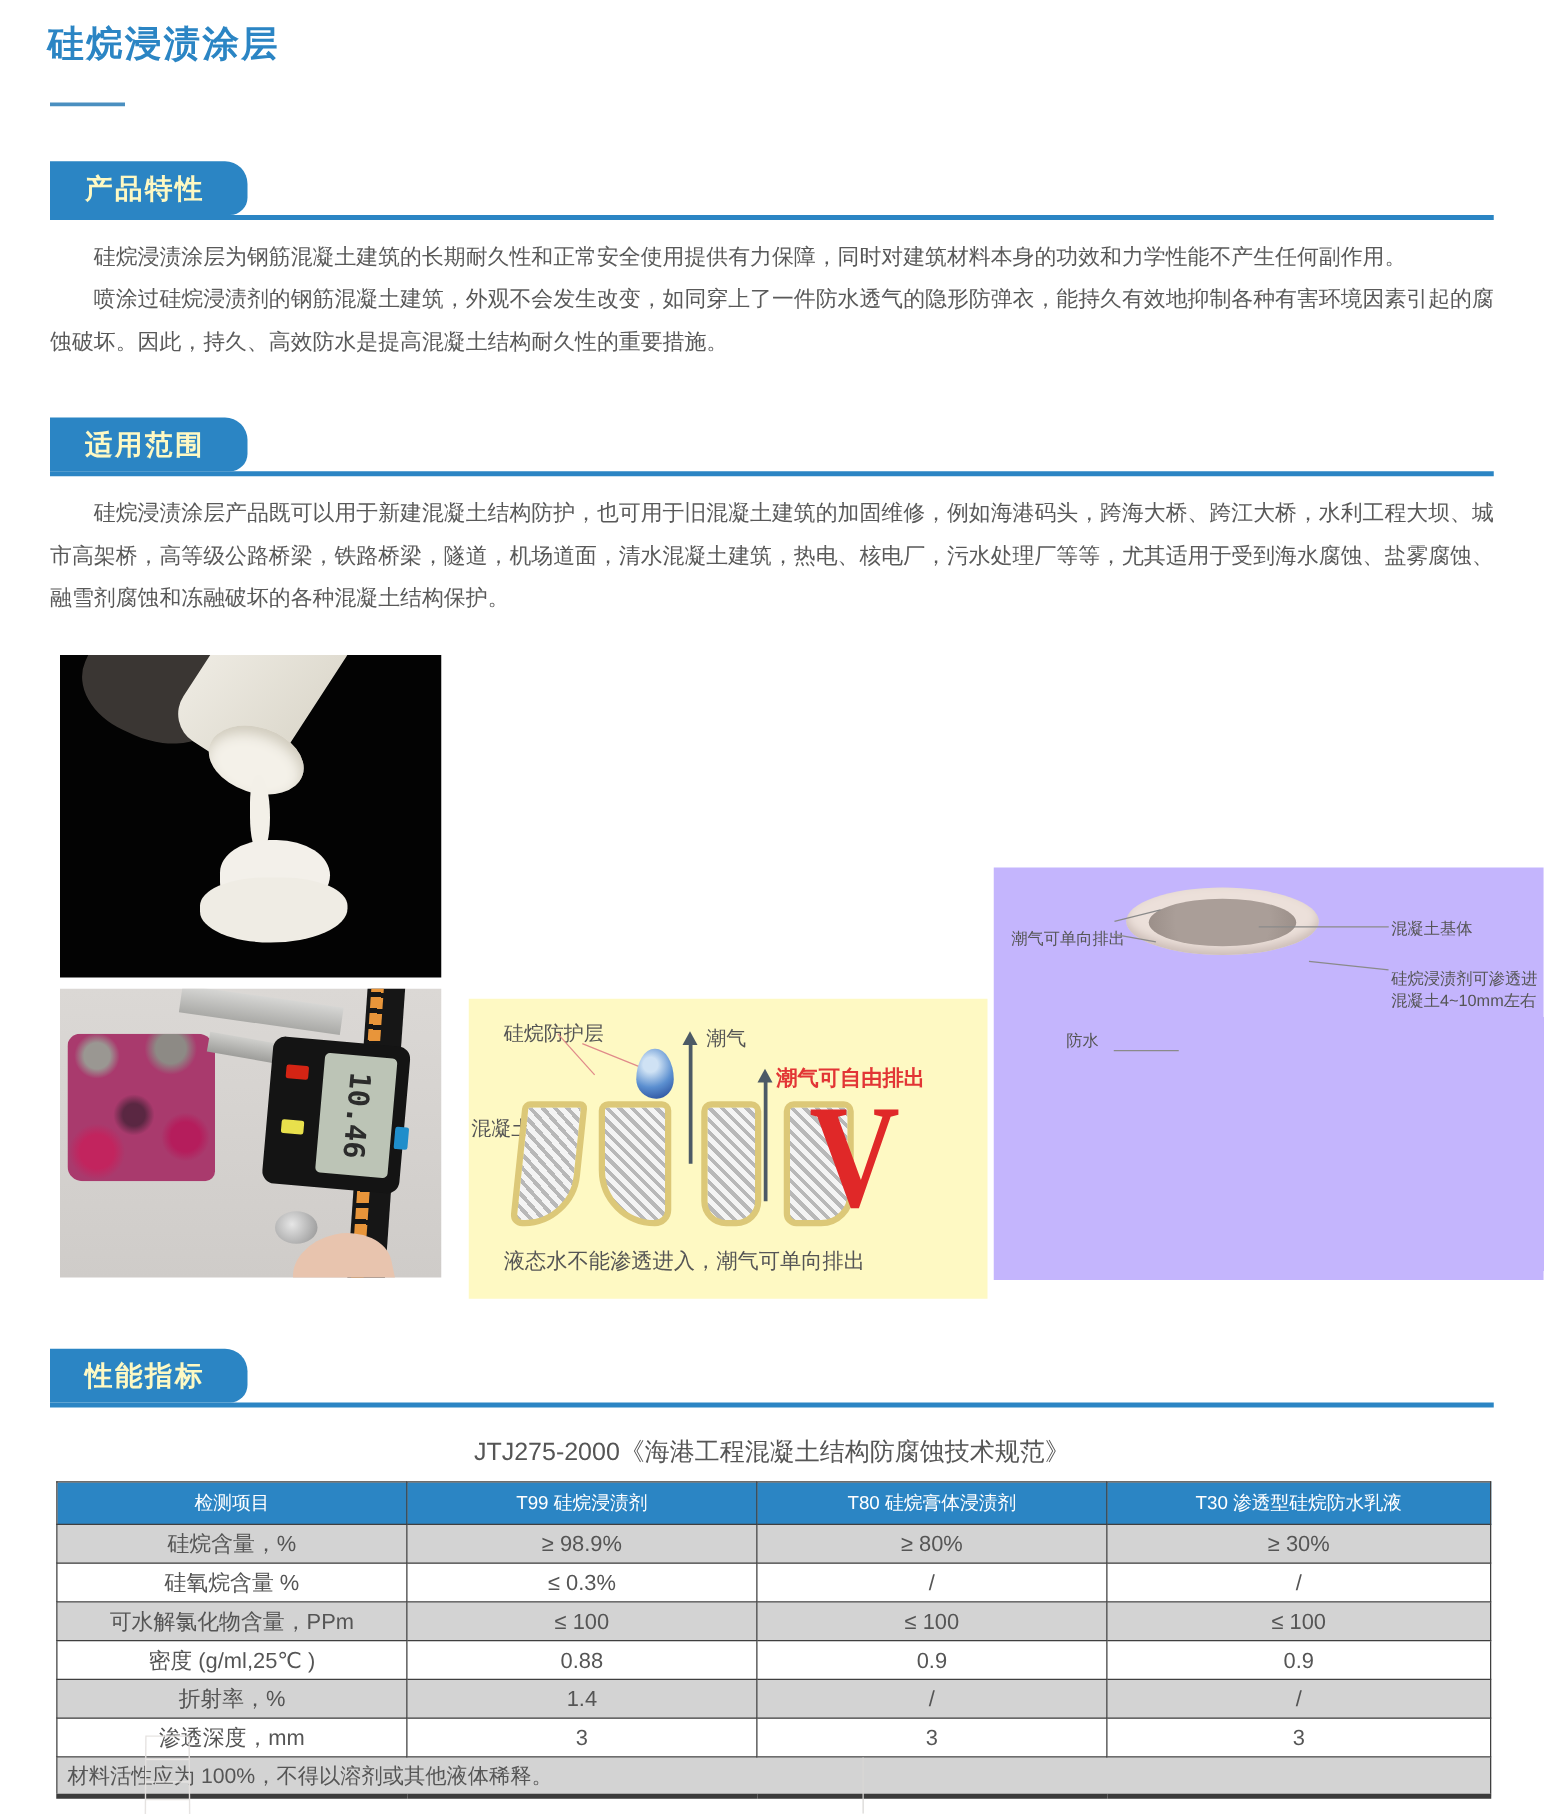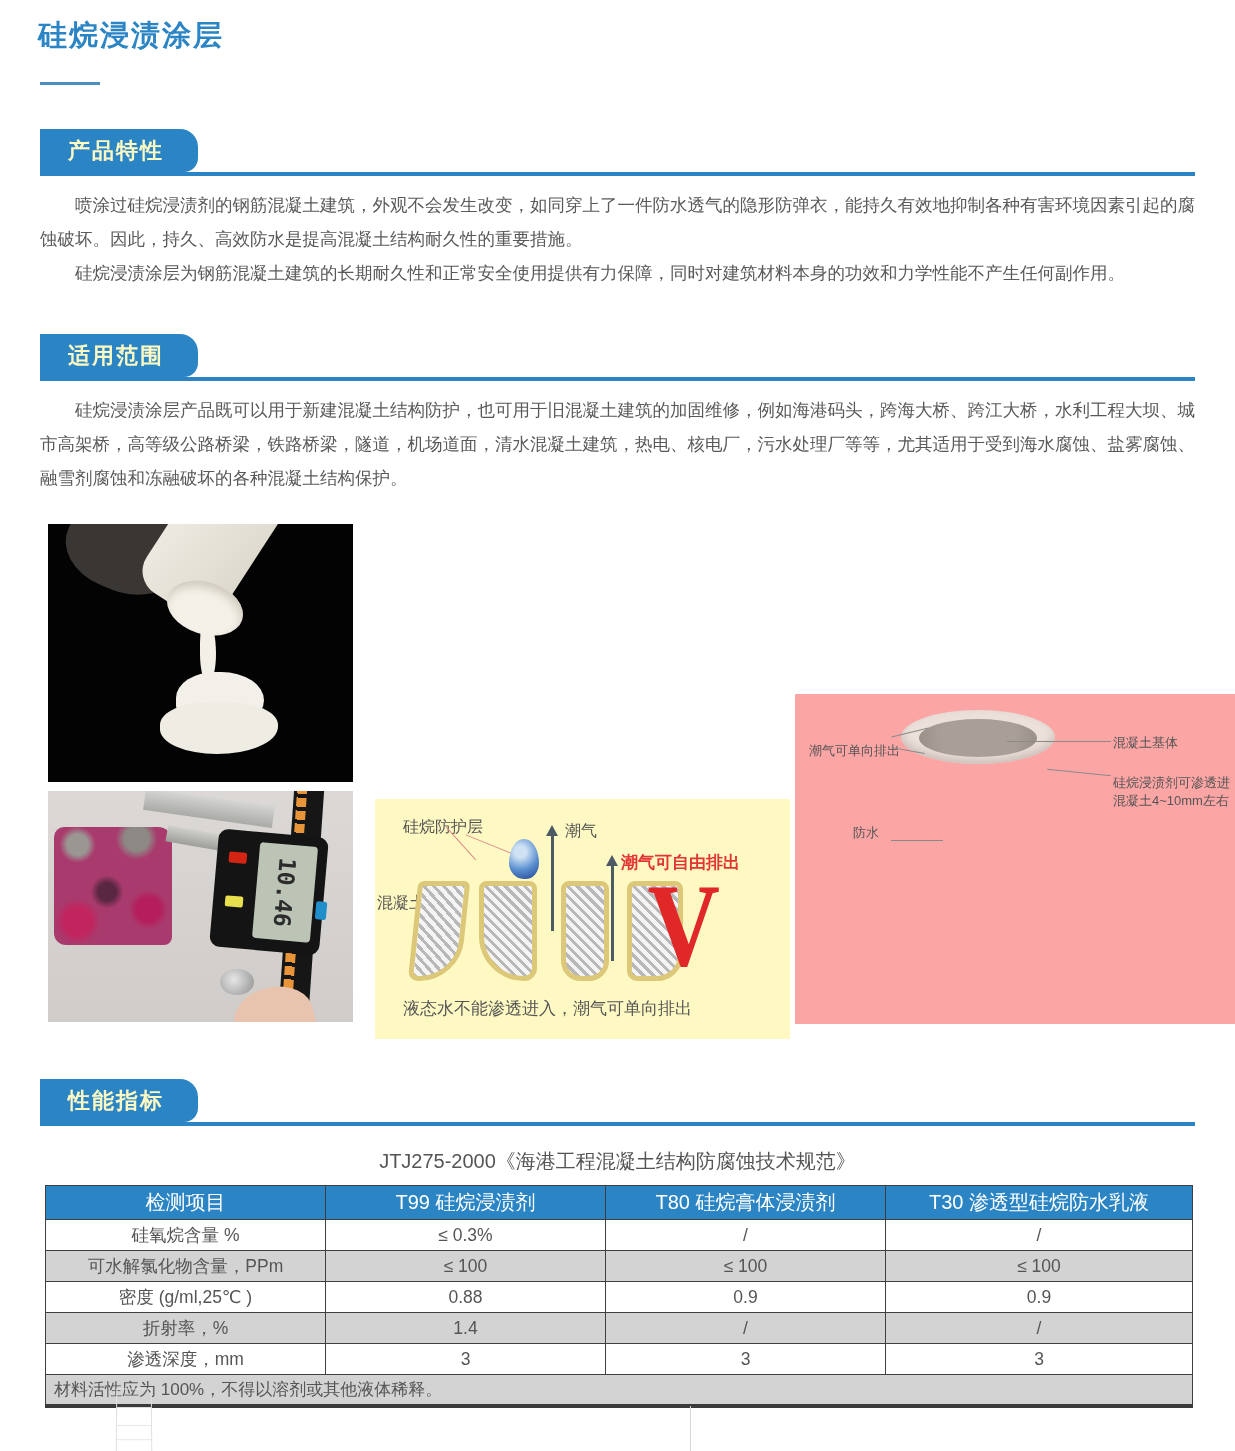--- a/index.html
+++ b/index.html
@@ -30,21 +30,21 @@
   .pour-blob2 { position:absolute; left:112px; top:178px; width:118px; height:52px; background:#efece4; border-radius:50% 50% 60% 55%; }
 
   
   .diagram-chloride { left:375px; top:10px; width:415px; height:232px; background:#fff; }
   .chloride-label { position:absolute; left:82px; top:16px; font-size:17px; color:#555; letter-spacing:2px; }
   .chloride-ion { position:absolute; left:80px; top:44px; width:44px; height:54px; border-radius:50%; background:radial-gradient(circle at 45% 40%, #fbf7d8 0 35%, #f2eca8 70%, #e3da7e 100%); }
   .molecule-heads { position:absolute; left:0; top:148px; width:415px; height:28px; background-image:radial-gradient(circle 10px at 11px 14px, #5ec1ec 0 3px, #1f8ecb 7px, #0e6ba3 9px, transparent 10px); background-size:21px 28px; background-repeat:repeat-x; }
   .molecule-tails { position:absolute; left:2px; top:174px; width:412px; height:52px; background:repeating-linear-gradient(90deg, #8f8f8f 0 2px, transparent 2px 7px, #9a9a9a 7px 9px, transparent 9px 21px); }
 
   
-  .diagram-cylinder { left:795px; top:175px; width:440px; height:330px; background:#fca5a5; }
+  .diagram-cylinder { left:795px; top:175px; width:440px; height:330px; background:#c4b5fd; }
   .cyl-body { position:absolute; left:112px; top:38px; width:142px; height:262px; background:
       radial-gradient(circle 5px at 30px 90px, rgba(255,255,255,.95) 0 2px, rgba(160,140,138,.45) 4px, transparent 6px),
       radial-gradient(circle 4px at 90px 140px, rgba(255,255,255,.9) 0 2px, rgba(160,140,138,.4) 4px, transparent 6px),
       radial-gradient(circle 5px at 55px 190px, rgba(255,255,255,.9) 0 2px, rgba(160,140,138,.4) 4px, transparent 6px),
       radial-gradient(circle 4px at 100px 70px, rgba(255,255,255,.9) 0 2px, rgba(160,140,138,.4) 4px, transparent 6px),
       radial-gradient(circle 4px at 40px 240px, rgba(255,255,255,.9) 0 2px, rgba(160,140,138,.4) 4px, transparent 6px),
       radial-gradient(circle 4px at 85px 215px, rgba(255,255,255,.9) 0 2px, rgba(160,140,138,.4) 4px, transparent 6px),
       linear-gradient(90deg,#d9cbc6 0,#ead纹 0),
       linear-gradient(90deg,#d8cac5 0%,#efe3dd 35%,#e6d8d2 70%,#cfc0bb 100%);
     clip-path:polygon(2% 6%, 98% 6%, 86% 99%, 18% 99%); }
@@ -90,21 +90,21 @@
   .pore-droplet { position:absolute; left:134px; top:40px; width:30px; height:40px; background:radial-gradient(circle at 38% 32%, #cfe2f4 0 18%, #5b8fd0 55%, #1d3f90 100%); border-radius:50% 50% 46% 54% / 62% 62% 40% 40%; }
   .vapor-arrow { position:absolute; width:3px; background:#4c5a66; }
   .vapor-arrow:before { content:""; position:absolute; left:-5px; top:-10px; border:6px solid transparent; border-bottom:11px solid #4c5a66; border-top:0; }
   .pore-free { position:absolute; left:246px; top:52px; color:#e23535; font-size:17px; font-weight:bold; }
   .pore-check { position:absolute; left:266px; top:68px; color:#e02828; font-size:118px; font-weight:bold; font-family:"Liberation Serif",serif; transform:scaleX(.85); line-height:1; }
   .pore-caption { position:absolute; left:28px; top:198px; font-size:17px; color:#555; }
 
   
   .table-caption { text-align:center; font-size:20px; color:#555; margin-top:22px; }
   table.perf { width:1147px; margin:10px 0 0 45px; border-collapse:collapse; table-layout:fixed; border:1px solid #3f3f3f; border-bottom:4px solid #3a3a3a; }
-  table.perf th { background:#2b85c4; color:#fff; font-weight:normal; font-size:20px; height:34px; border:1px solid #3f3f3f; }
+  table.perf th { background:#2b85c4; color:#fff; font-weight:normal; font-size:15px; height:34px; border:1px solid #3f3f3f; }
   table.perf td { font-size:17.5px; color:#555; text-align:center; height:31px; border:1px solid #3f3f3f; background:#fff; }
   table.perf tr.shade td { background:#d3d3d3; }
   table.perf td.footnote { text-align:left; padding-left:8px; background:#d3d3d3; font-size:17px; }
   table.perf col.c1,table.perf col.c2,table.perf col.c3 { width:280px; }
   table.perf col.c4 { width:307px; }
 
   
   .footer-sketch { position:absolute; left:116px; top:1388px; width:36px; height:63px; border-left:1px solid #e3e0de; border-right:1px solid #e3e0de; border-top:1px solid #e6e3e1; transform:perspective(80px) rotateX(2deg); }
   .footer-sketch .ln { position:absolute; left:0; width:100%; height:1px; background:#eae7e5; }
   .footer-vline { position:absolute; left:690px; top:1406px; width:1px; height:45px; background:#d9d7d5; }
@@ -112,22 +112,22 @@
 </head>
 <body>
 
 <h1 class="page-title">硅烷浸渍涂层</h1>
 <div class="title-dash"></div>
 
 <div class="section-header">
   <span class="section-tab">产品特性</span>
 </div>
 <div class="para-block">
+  <p class="para">硅烷浸渍涂层为钢筋混凝土建筑的长期耐久性和正常安全使用提供有力保障，同时对建筑材料本身的功效和力学性能不产生任何副作用。</p>
   <p class="para">喷涂过硅烷浸渍剂的钢筋混凝土建筑，外观不会发生改变，如同穿上了一件防水透气的隐形防弹衣，能持久有效地抑制各种有害环境因素引起的腐蚀破坏。因此，持久、高效防水是提高混凝土结构耐久性的重要措施。</p>
-  <p class="para">硅烷浸渍涂层为钢筋混凝土建筑的长期耐久性和正常安全使用提供有力保障，同时对建筑材料本身的功效和力学性能不产生任何副作用。</p>
 </div>
 
 <div class="section-header">
   <span class="section-tab">适用范围</span>
 </div>
 <div class="para-block">
   <p class="para">硅烷浸渍涂层产品既可以用于新建混凝土结构防护，也可用于旧混凝土建筑的加固维修，例如海港码头，跨海大桥、跨江大桥，水利工程大坝、城市高架桥，高等级公路桥梁，铁路桥梁，隧道，机场道面，清水混凝土建筑，热电、核电厂，污水处理厂等等，尤其适用于受到海水腐蚀、盐雾腐蚀、融雪剂腐蚀和冻融破坏的各种混凝土结构保护。</p>
 </div>
 
 <div class="media-grid">
@@ -217,20 +217,26 @@
     </colgroup>
   <thead>
       <tr id="perf-head">
         <th>检测项目</th>
         <th>T99 硅烷浸渍剂</th>
         <th>T80 硅烷膏体浸渍剂</th>
         <th>T30 渗透型硅烷防水乳液</th>
       </tr>
     </thead>
   <tbody id="perf-body">
+      <tr class="shade">
+        <td>硅烷含量，%</td>
+        <td>≥ 98.9%</td>
+        <td>≥ 80%</td>
+        <td>≥ 30%</td>
+      </tr>
       <tr>
         <td>硅氧烷含量 %</td>
         <td>≤ 0.3%</td>
         <td>/</td>
         <td>/</td>
       </tr>
       <tr class="shade">
         <td>可水解氯化物含量，PPm</td>
         <td>≤ 100</td>
         <td>≤ 100</td>

